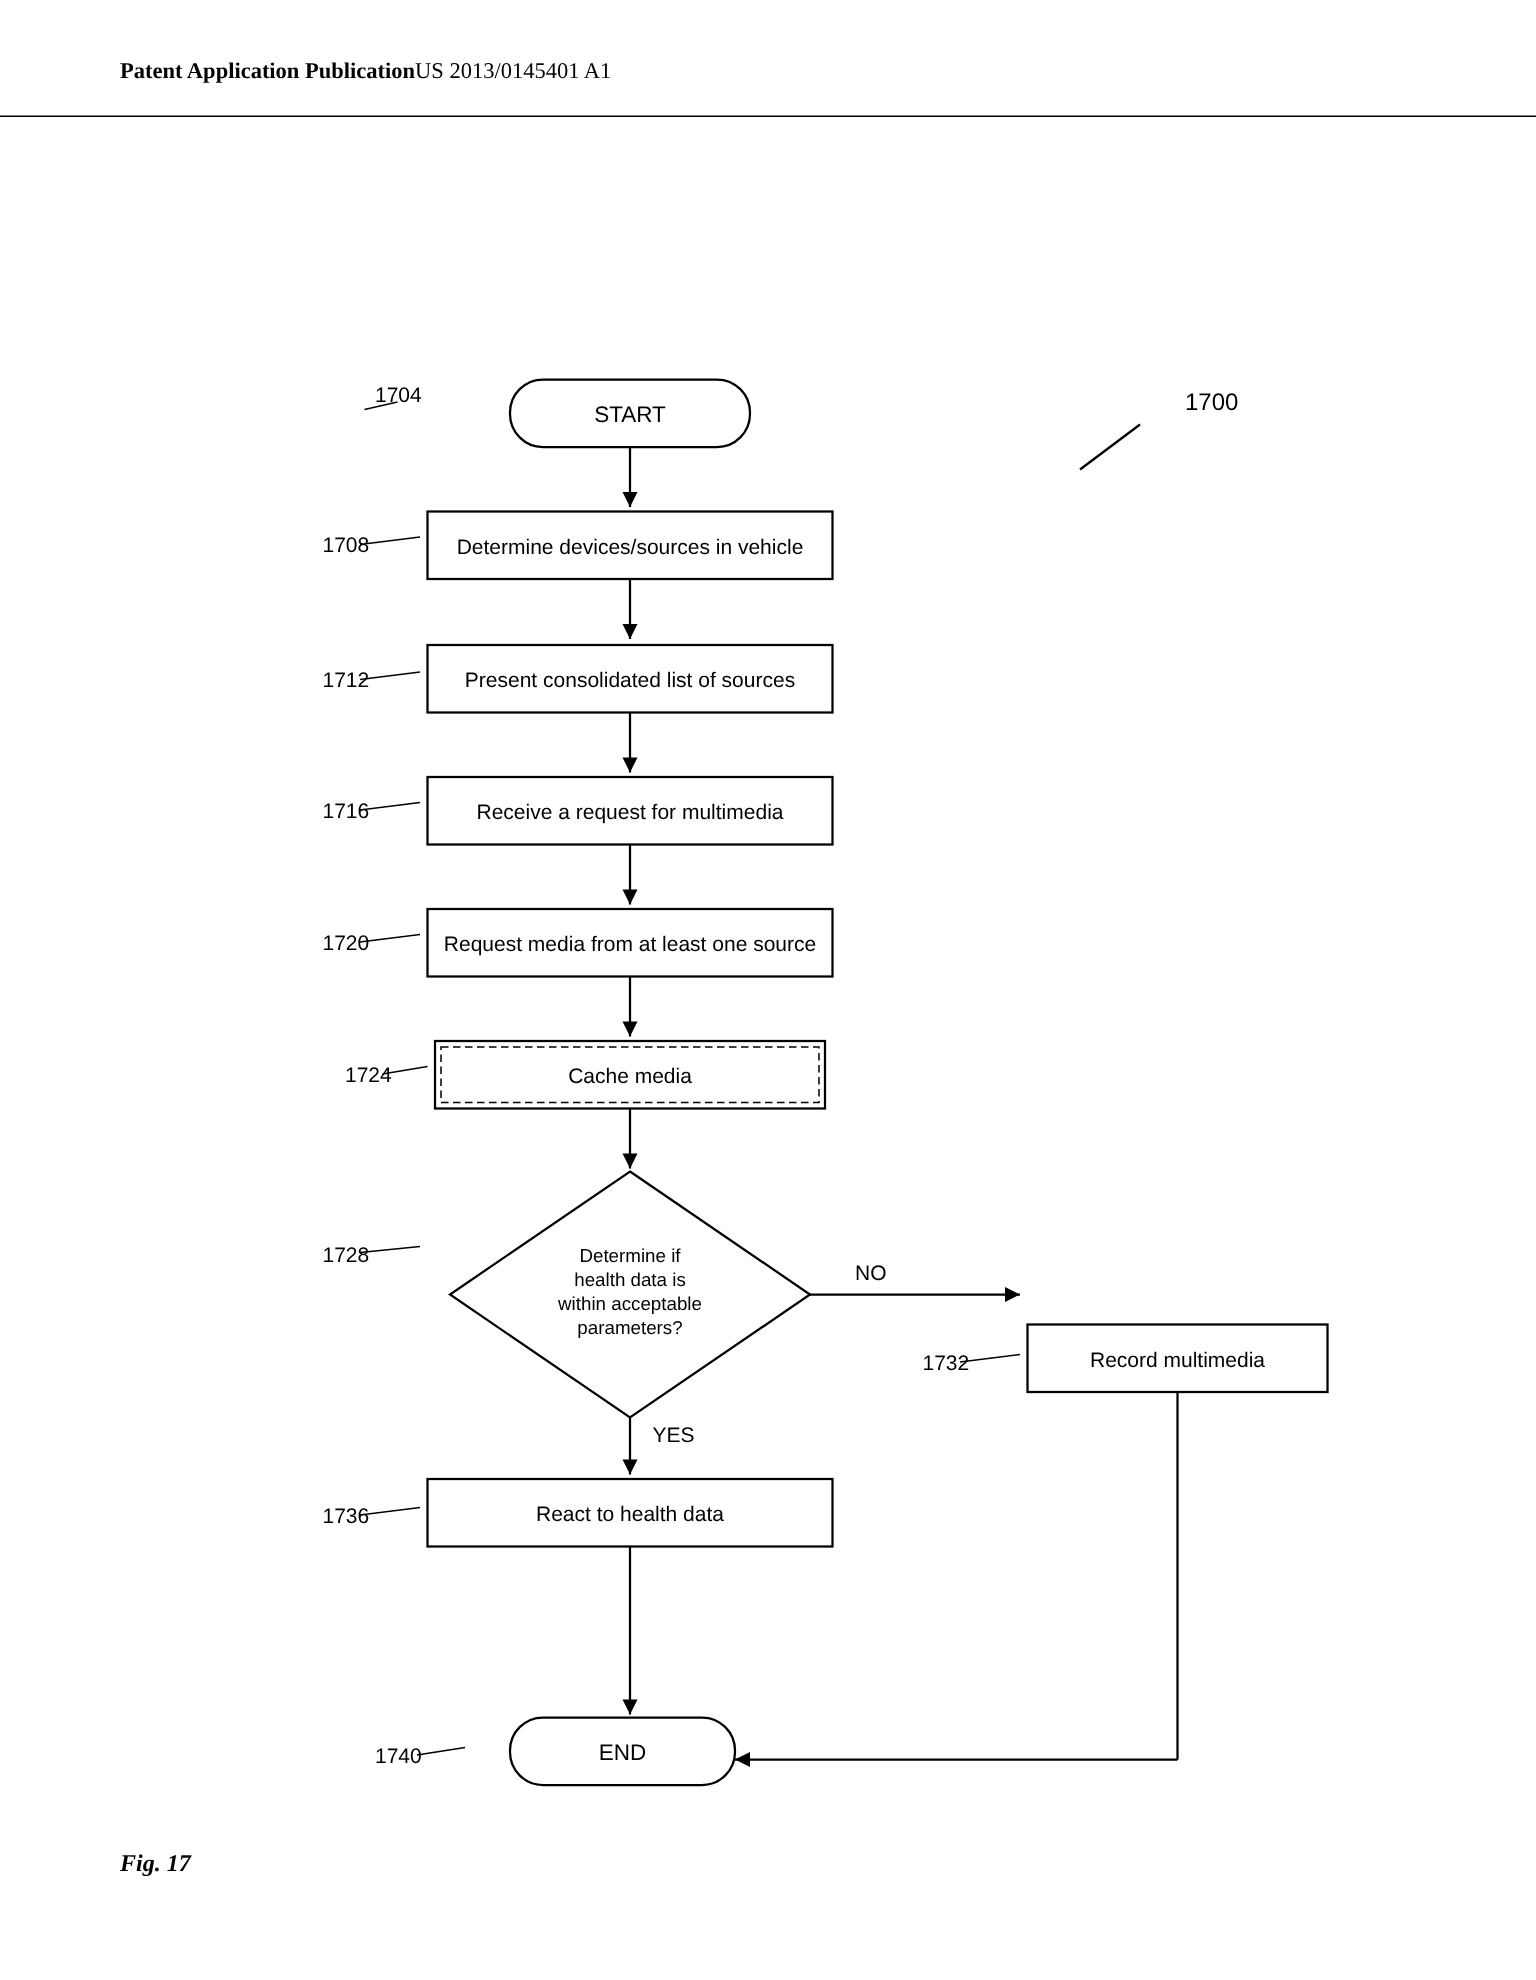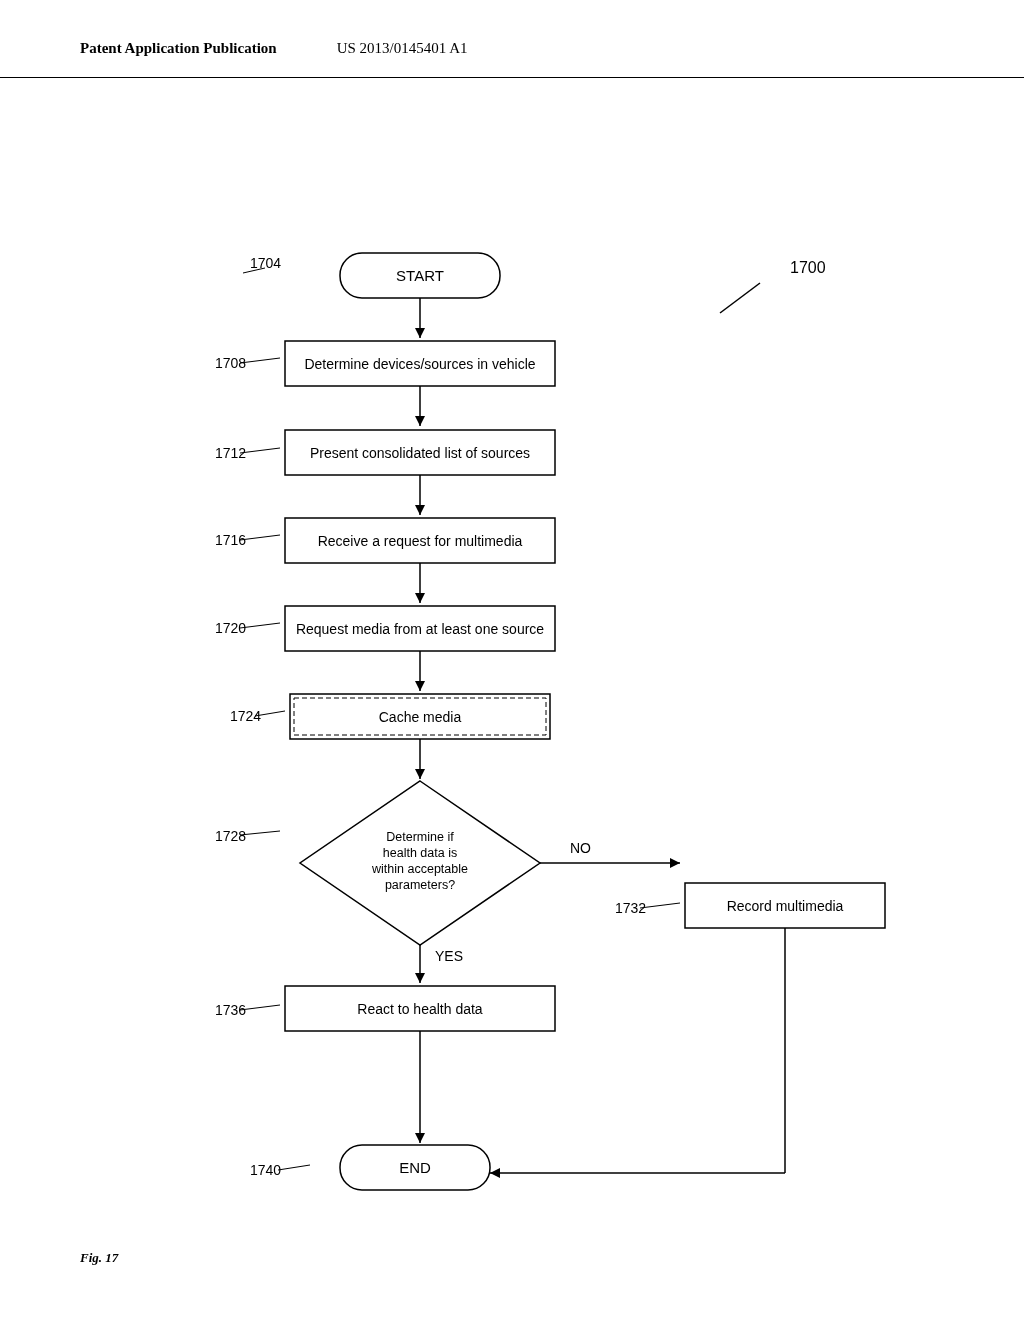--- a/index.html
+++ b/index.html
@@ -10,21 +10,20 @@
       font-family: 'Times New Roman', Times, serif;
       overflow: hidden;
       position: relative;
     }
 
     .header {
       display: flex;
       align-items: baseline;
       padding: 40px 80px 20px 80px;
       border-bottom: 1px solid #000;
-      gap: 60px;
     }
 
     .header-left {
       font-weight: bold;
       font-size: 15px;
     }
 
     .header-center {
       font-size: 15px;
       flex: 1;
@@ -45,23 +44,23 @@
     svg {
       position: absolute;
       top: 0;
       left: 0;
       width: 100%;
       height: 100%;
     }
 
     .fig-label {
       position: absolute;
-      bottom: 42px;
+      bottom: 56px;
       left: 80px;
-      font-size: 13px;
+      font-size: 16px;
       font-weight: bold;
       font-style: italic;
     }
   </style>
 </head>
 <body>
 
 <div class="header">
   <span class="header-left">Patent Application Publication</span>
   <span class="header-right">US 2013/0145401 A1</span>

